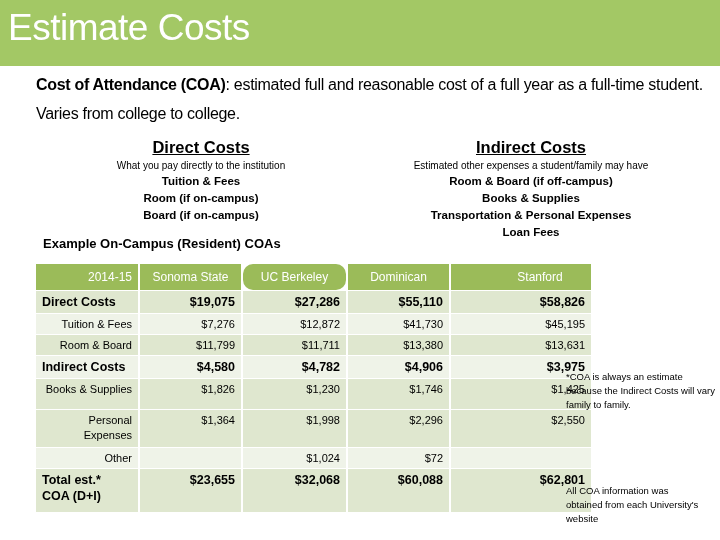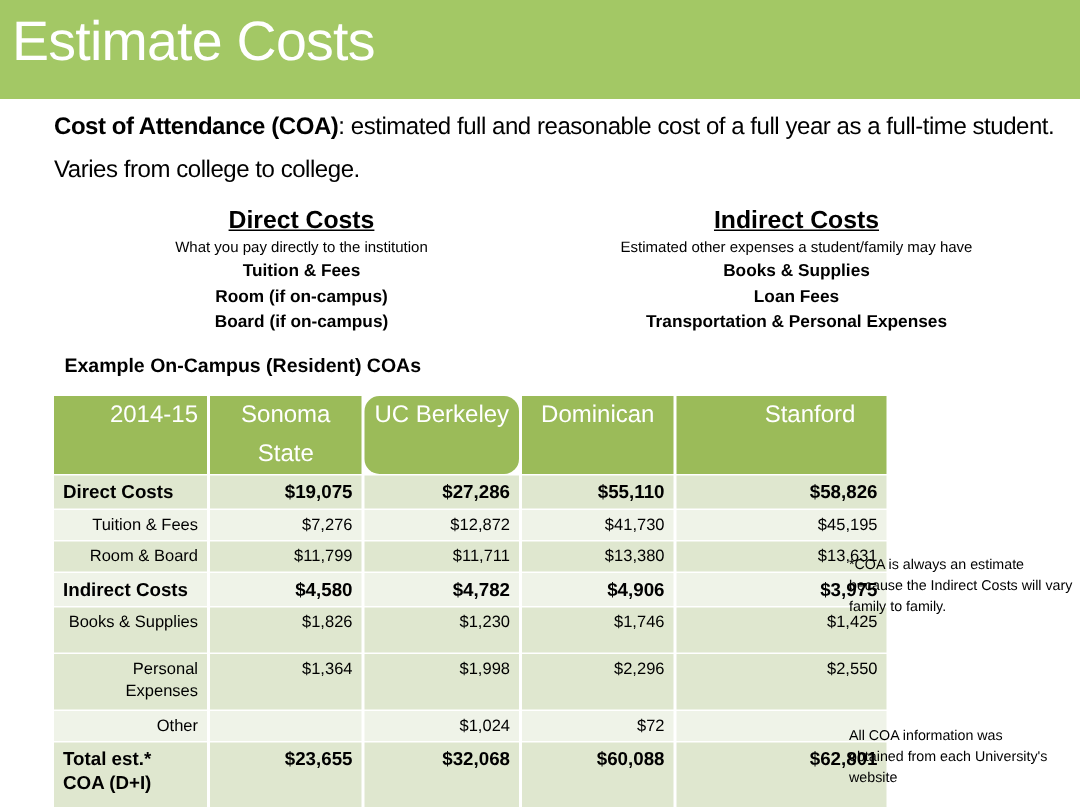--- a/index.html
+++ b/index.html
@@ -41,21 +41,21 @@
     position: absolute; left: 36px; top: 263px;
     border-collapse: separate; border-spacing: 2px 1px;
     margin-left: -2px;
     font-family: "Liberation Sans", sans-serif;
   }
   table.coa td, table.coa th {
     padding: 0 6px; text-align: right; vertical-align: top;
     font-size: 11px; line-height: 20px;
   }
   table.coa th {
-    background: #9bbb59; color: #ffffff; font-weight: normal; font-size: 16px;
+    background: #9bbb59; color: #ffffff; font-weight: normal; font-size: 12px;
     height: 26px; line-height: 26px; text-align: center;
   }
   table.coa th.first { text-align: right; }
   table.coa .c1 { width: 90px; }
   table.coa .c2 { width: 89px; }
   table.coa .c3 { width: 91px; border-radius: 10px; }
   table.coa .c4 { width: 89px; }
   table.coa .c5 { width: 90px; padding-left: 44px; }
   tr.dark td { background: #dfe7cf; }
   tr.light td { background: #eff3e8; }
@@ -85,23 +85,24 @@
   <div class="heading">Direct Costs</div>
   <div class="sub">What you pay directly to the institution</div>
   <div class="item">Tuition &amp; Fees</div>
   <div class="item">Room (if on-campus)</div>
   <div class="item">Board (if on-campus)</div>
 </div>
 
 <div class="cost-block indirect-block">
   <div class="heading">Indirect Costs</div>
   <div class="sub">Estimated other expenses a student/family may have</div>
+  <div class="item">Room &amp; Board (if off-campus)</div>
   <div class="item">Books &amp; Supplies</div>
+  <div class="item">Transportation &amp; Personal Expenses</div>
   <div class="item">Loan Fees</div>
-  <div class="item">Transportation &amp; Personal Expenses</div>
 </div>
 
 <div class="example-heading">Example On-Campus (Resident) COAs</div>
 
 <table class="coa">
   <thead>
     <tr>
       <th class="c1 first">2014-15</th>
       <th class="c2">Sonoma State</th>
       <th class="c3">UC Berkeley</th>

